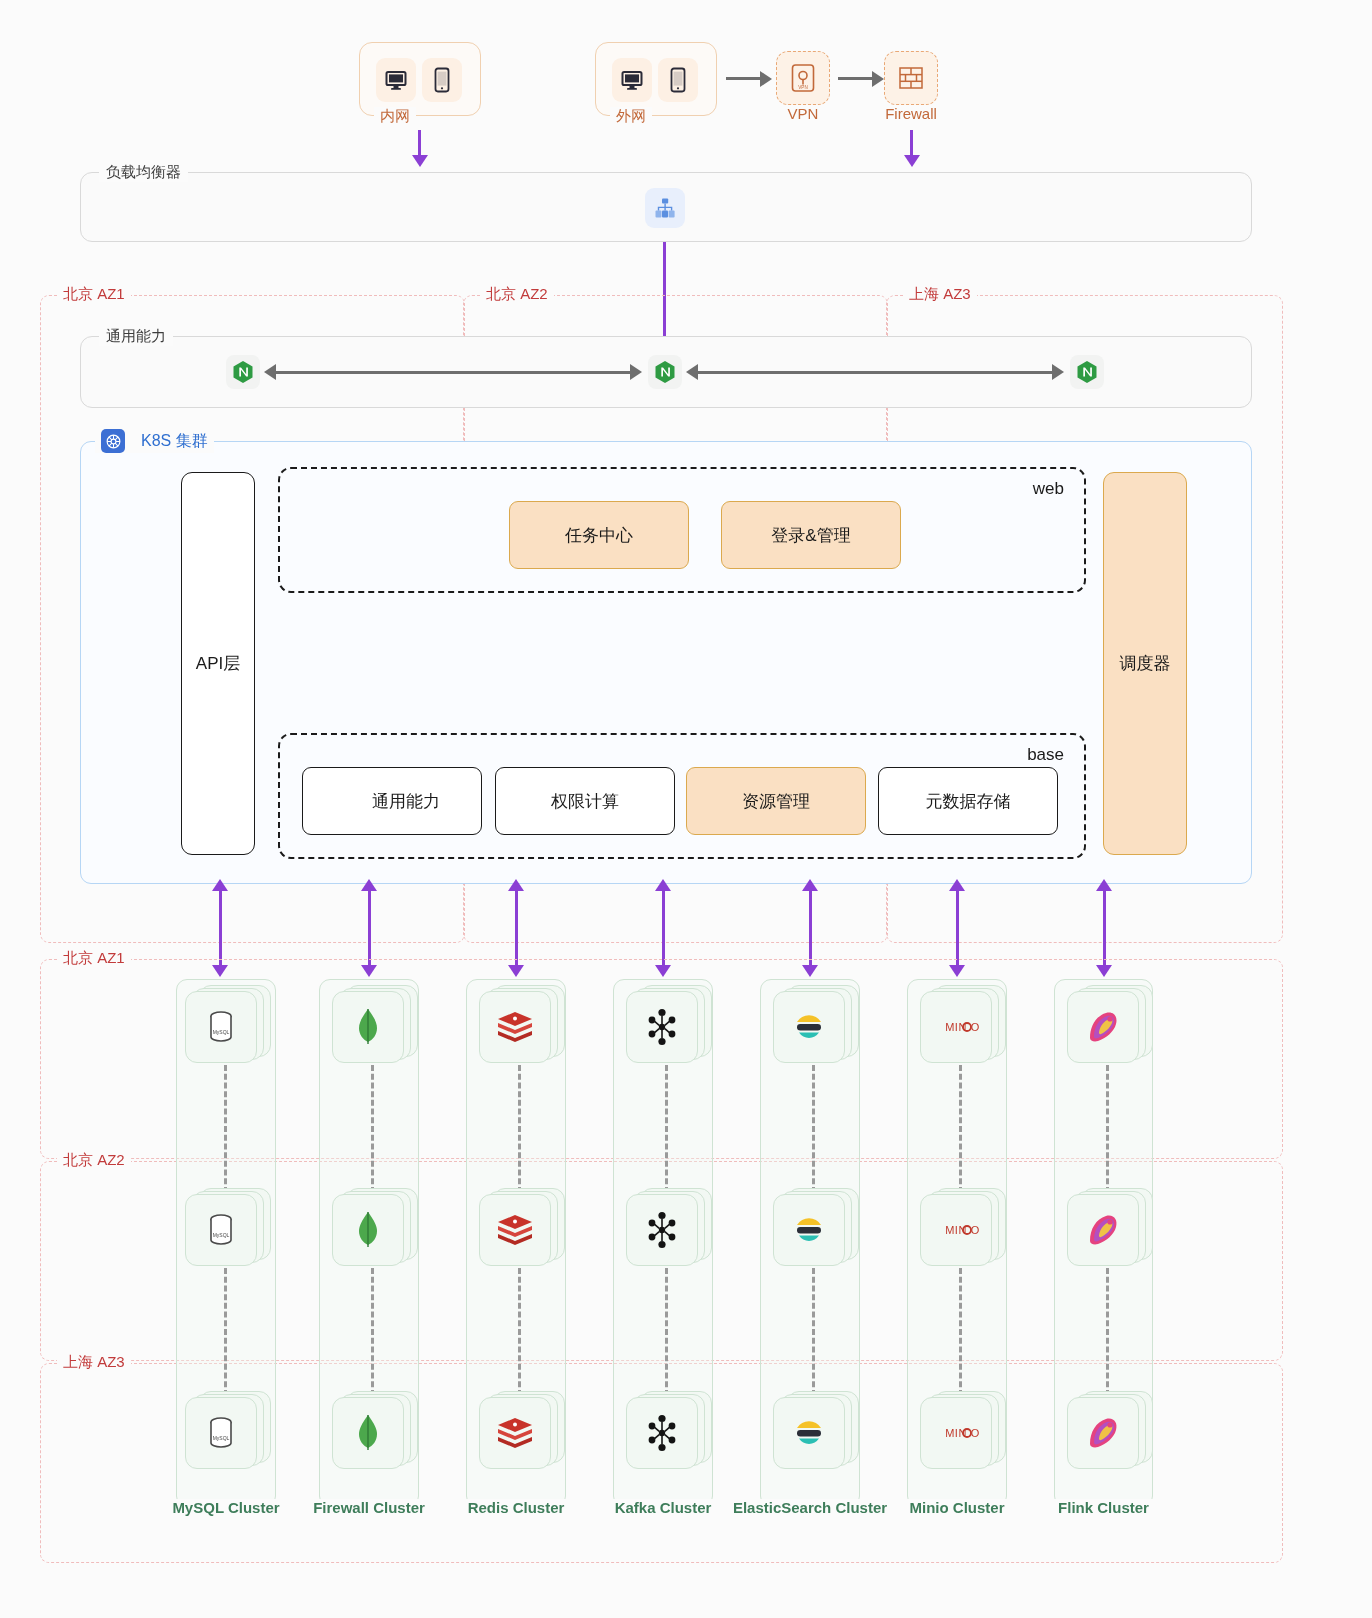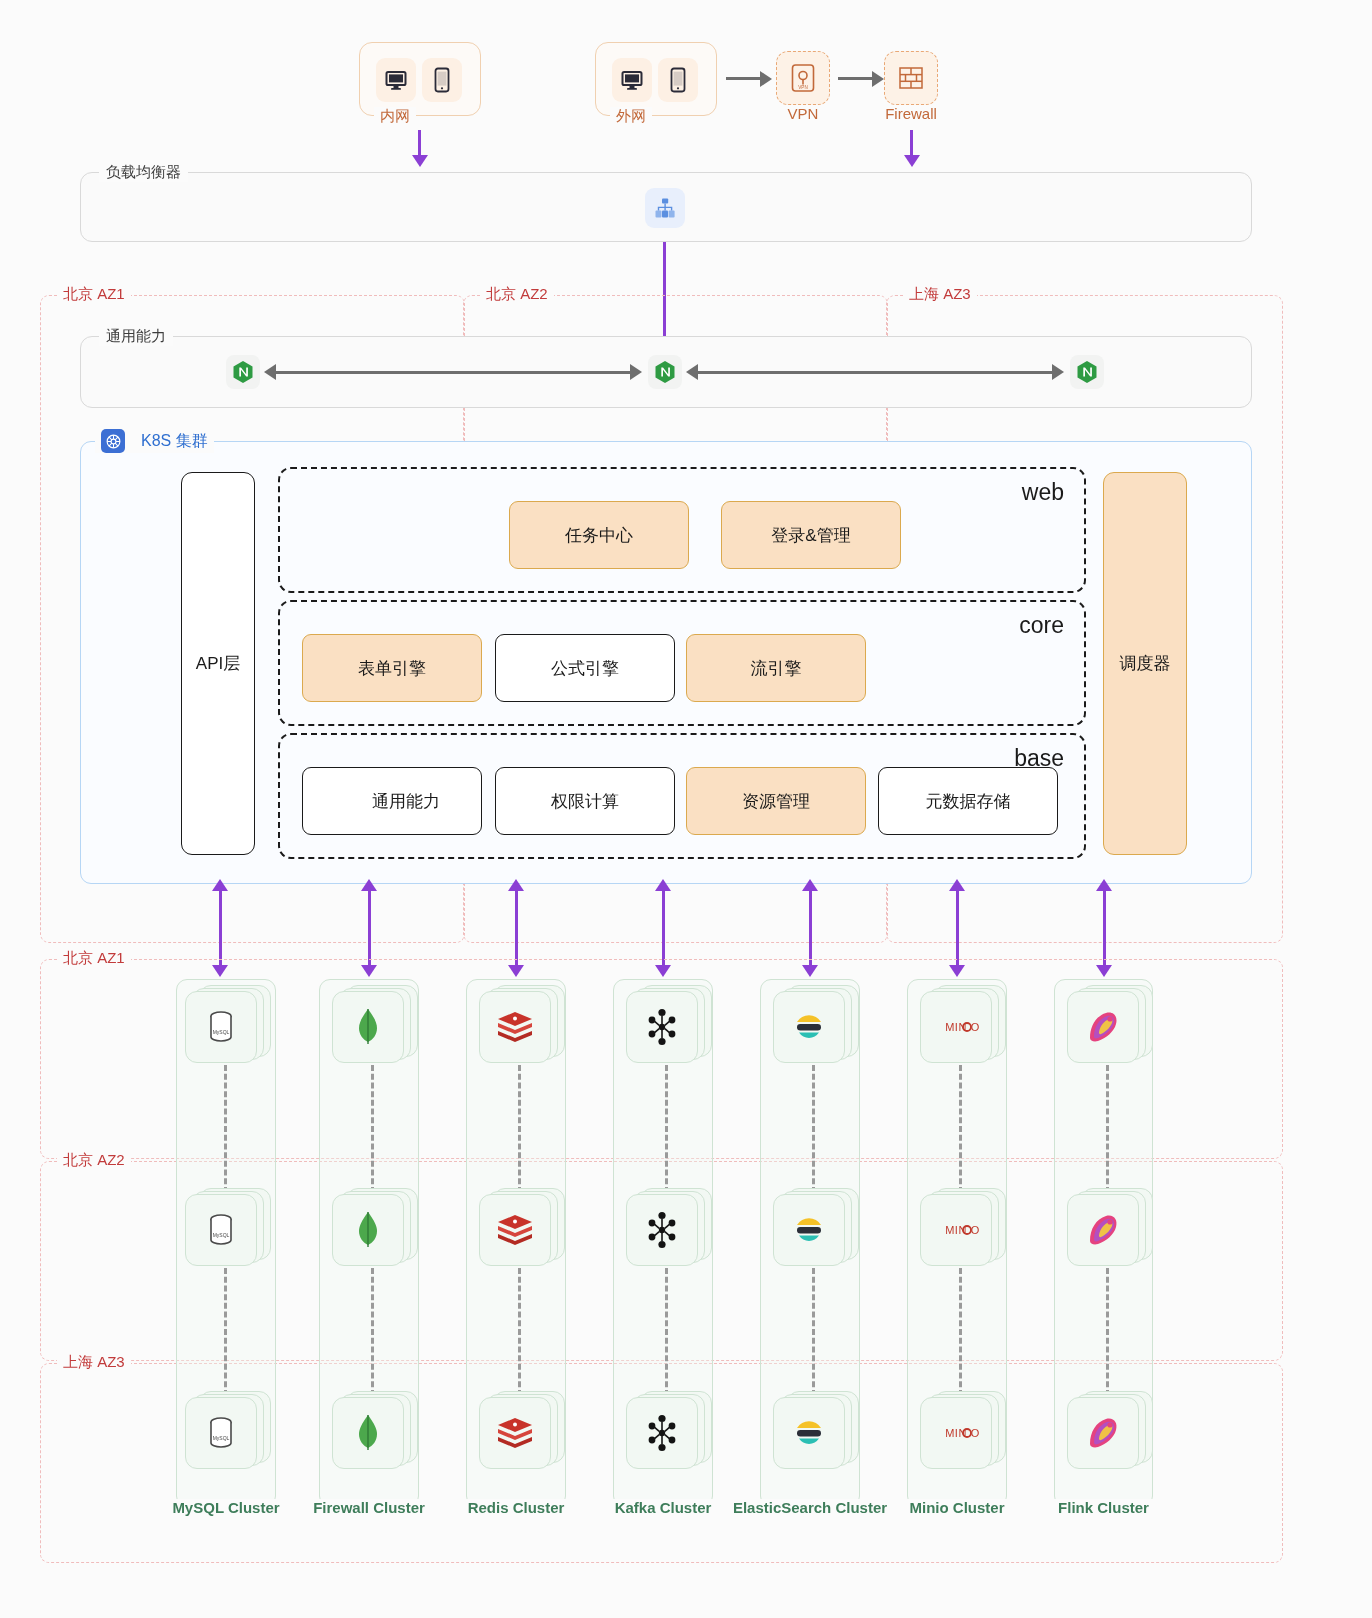--- a/index.html
+++ b/index.html
@@ -115,21 +115,21 @@
   
   .tier {
     position: absolute;
     border: 2px dashed #1a1a1a;
     border-radius: 13px;
     background: transparent;
   }
   .tier-name {
     position: absolute;
     right: 20px; top: 10px;
-    font-size: 23px; color: #1a1a1a; margin-left: 12px;
+    font-size: 17px; color: #1a1a1a; margin-left: 12px;
   }
 
   
   .card {
     position: absolute;
     border-radius: 9px;
     display: flex; align-items: center; justify-content: center;
     font-size: 17px; color: #1a1a1a;
     text-align: center;
   }
@@ -370,32 +370,20 @@
     <div class="tier" style="left:197px; top:25px; width:808px; height:126px;">
       <span class="tier-name">web</span>
       <div class="card peach" style="left:229px; top:32px; width:180px; height:68px;">
         <span>任务中心</span>
       </div>
       <div class="card peach" style="left:441px; top:32px; width:180px; height:68px;">
         <span>登录&amp;管理</span>
       </div>
     </div>
 
-    <div class="tier" style="left:197px; top:158px; width:808px; height:126px;">
-      <span class="tier-name">core</span>
-      <div class="card peach" style="left:22px; top:32px; width:180px; height:68px;">
-        <span>表单引擎</span>
-      </div>
-      <div class="card white" style="left:215px; top:32px; width:180px; height:68px;">
-        <span>公式引擎</span>
-      </div>
-      <div class="card peach" style="left:406px; top:32px; width:180px; height:68px;">
-        <span>流引擎</span>
-      </div>
-    </div>
 
     <div class="tier" style="left:197px; top:291px; width:808px; height:126px;">
       <span class="tier-name">base</span>
       <div class="card white" style="left:22px; top:32px; width:180px; height:68px;padding-left:28px;">
         <span>通用能力</span>
       </div>
       <div class="card white" style="left:215px; top:32px; width:180px; height:68px;">
         <span>权限计算</span>
       </div>
       <div class="card peach" style="left:406px; top:32px; width:180px; height:68px;">

